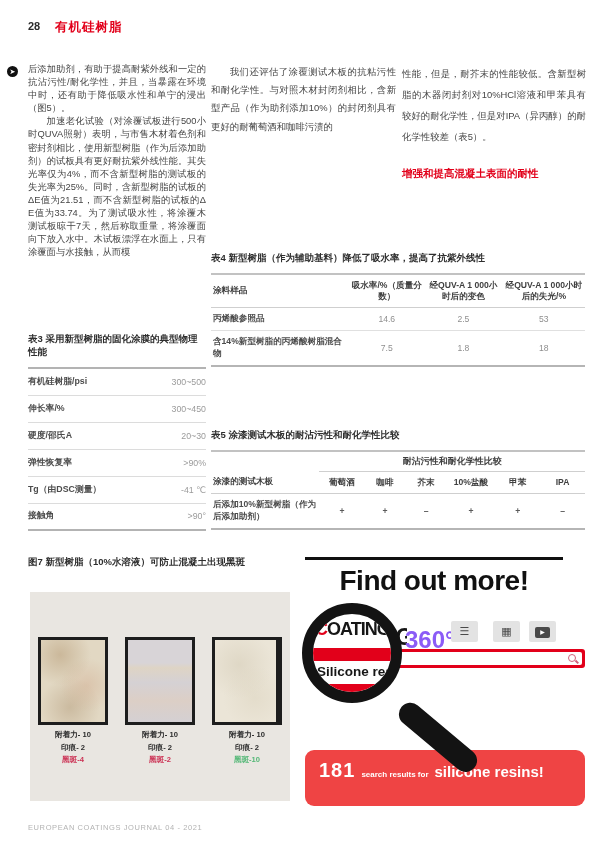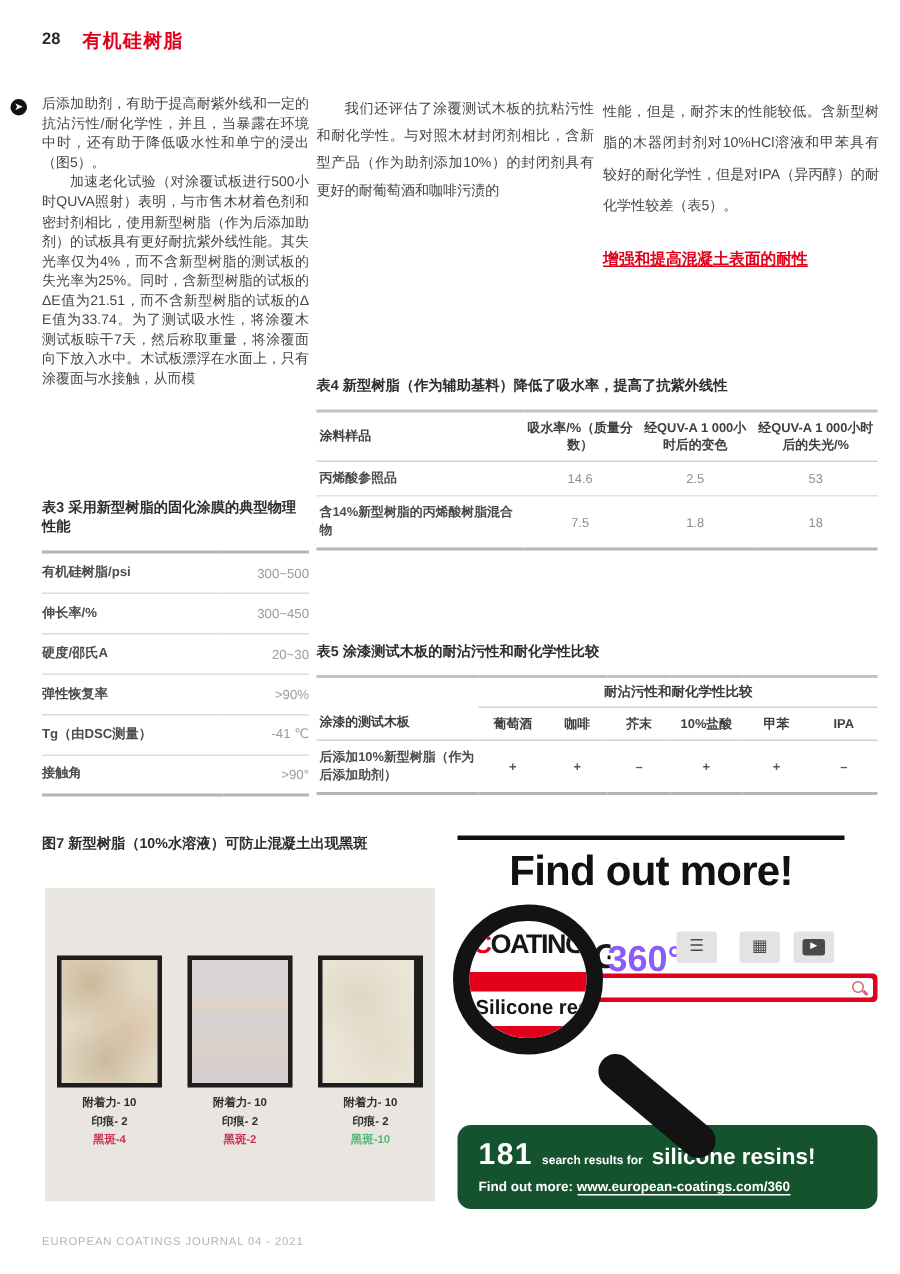--- a/index.html
+++ b/index.html
@@ -13,21 +13,21 @@
   .section-title { position:absolute; left:55px; top:19px; font-size:12.5px; font-weight:bold; color:#e2001a; letter-spacing:1px; }
   .cont-bullet { position:absolute; left:7px; top:66px; width:11px; height:11px; background:#111; border-radius:50%;
     color:#fff; font-size:7px; line-height:11px; text-align:center; font-weight:bold; }
   
   .col { position:absolute; top:63px; text-align:justify; word-break:break-all; color:#454545; }
   .col p { margin:0; }
   .col .indent { text-indent:2em; }
   .col1 { left:28px;  width:178px; font-size:9.3px; line-height:13.1px; }
   .col2 { left:211px; width:185px; font-size:9.4px; line-height:18.2px; }
   .col3 { left:402px; width:184px; font-size:9.4px; line-height:21px; }
-  .red-subhead { color:#e2001a; font-size:10.5px; font-weight:bold; margin-top:16px; margin-bottom:6px; text-align:left;text-decoration:underline; }
+  .red-subhead { color:#e2001a; font-size:10.5px; font-weight:bold; margin-top:16px; margin-bottom:6px; text-align:left; }
   
   .t3wrap { position:absolute; left:28px; top:333px; width:178px; }
   .tbl-title { font-size:9.5px; font-weight:bold; color:#2e2e2e; line-height:12.5px; text-align:left; }
   .t3 { width:100%; border-collapse:collapse; margin-top:9px; border-top:2px solid #b3b3b3; border-bottom:2px solid #b3b3b3; }
   .t3 td { border-bottom:1px solid #dcdcdc; height:27px; font-size:8.8px; vertical-align:middle; }
   .t3 tr:last-child td { border-bottom:none; }
   .t3 .lbl { color:#4c4c4c; font-weight:bold; }
   .t3 .val { color:#9b9b9b; text-align:right; }
   
   .fig7-caption { position:absolute; left:28px; top:556px; width:280px; font-size:9.5px; font-weight:bold; color:#2e2e2e; }
@@ -81,21 +81,21 @@
   .search-icon::after { content:""; position:absolute; left:6px; top:6px; width:4px; height:1.6px; background:#d2607a; transform:rotate(45deg); }
   .lens { position:absolute; left:-3px; top:-5px; width:100px; height:100px; background:#fff;
     border:11px solid #131313; border-radius:50%; overflow:hidden; z-index:5; }
   .lens-brand { position:absolute; left:2px; top:5px; font-size:18px; font-weight:800; white-space:nowrap; letter-spacing:-1px; }
   .lens-brand .c { color:#e2001a; } .lens-brand .rest { color:#161616; }
   .lens-red1 { position:absolute; left:-10px; right:-10px; top:34px; height:13px; background:#e2001a; }
   .lens-term { position:absolute; left:4px; top:50px; font-size:13.5px; font-weight:800; color:#161616; white-space:nowrap; }
   .lens-red2 { position:absolute; left:-10px; right:-10px; top:70px; height:15px; background:#e2001a; }
   .handle { position:absolute; left:104px; top:90px; width:95px; height:23px; background:#131313;
     border-radius:12px; transform:rotate(40deg); transform-origin:0 0; z-index:4; }
-  .ad-banner { position:absolute; left:305px; top:750px; width:280px; height:56px; background:#14532d;
+  .ad-banner { position:absolute; left:305px; top:750px; width:280px; height:56px; background:#ef4444;
     border-radius:9px; color:#fff; padding:9px 14px 0 14px; }
   .banner-l1 { display:flex; align-items:baseline; gap:6px; }
   .banner-count { font-size:20px; font-weight:800; letter-spacing:1px; }
   .banner-small { font-size:8px; font-weight:600; }
   .banner-term { font-size:15px; font-weight:800; }
   .banner-l2 { margin-top:4px; font-size:9px; font-weight:600; }
   .banner-url { border-bottom:1px solid #fff; font-weight:bold; cursor:pointer; }
   .footer { position:absolute; left:28px; top:823px; font-size:7.5px; color:#b3b3b3; letter-spacing:0.6px; }
 </style>
 </head>
@@ -270,21 +270,17 @@
       <div class="lens-red2"></div>
     </div>
   </div>
 
   <div class="ad-banner">
     <div class="banner-l1">
       <span class="banner-count">181</span>
       <span class="banner-small">search results for</span>
       <span class="banner-term">silicone resins!</span>
     </div>
-    <div class="banner-l2">
-      <span>Find out more:</span>
-      <span class="banner-url">www.european-coatings.com/360</span>
-    </div>
   </div>
 
   <div class="footer">EUROPEAN COATINGS JOURNAL 04 - 2021</div>
 
 </div>
 
 </body></html>

